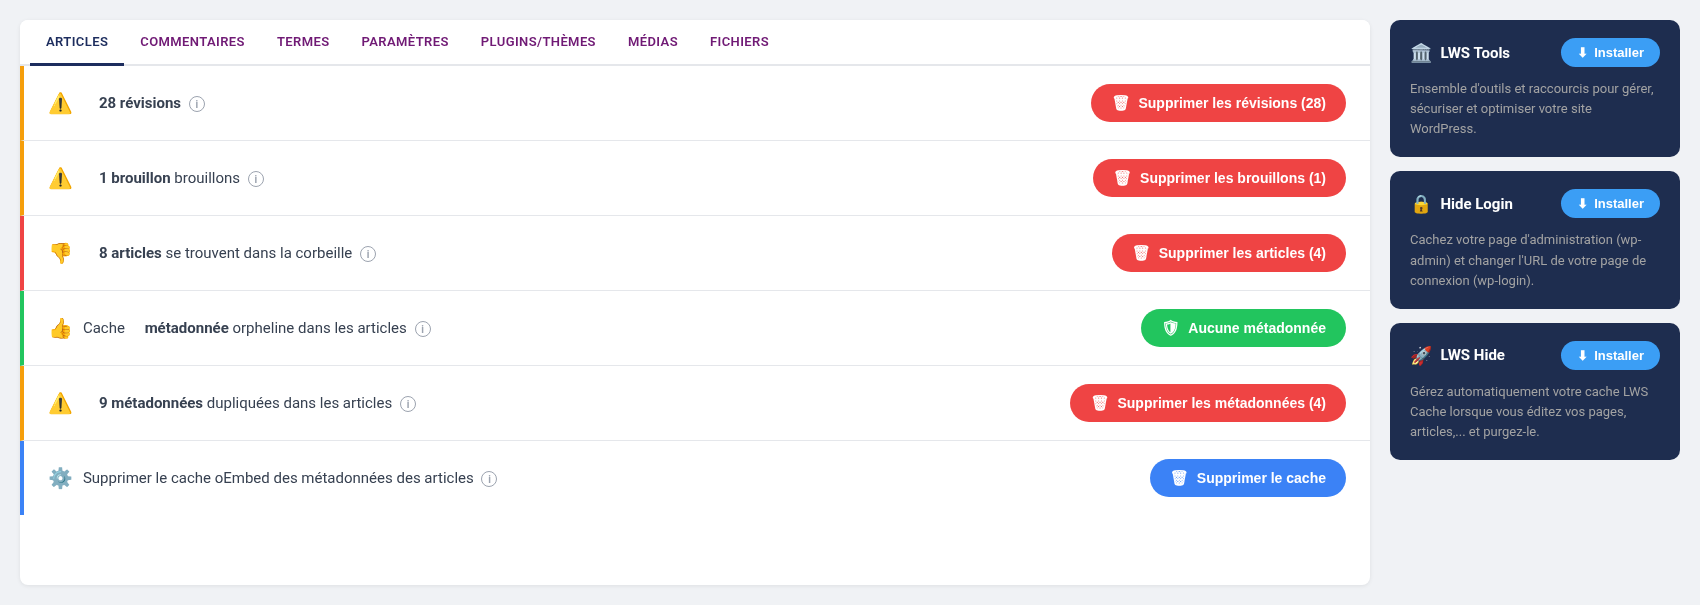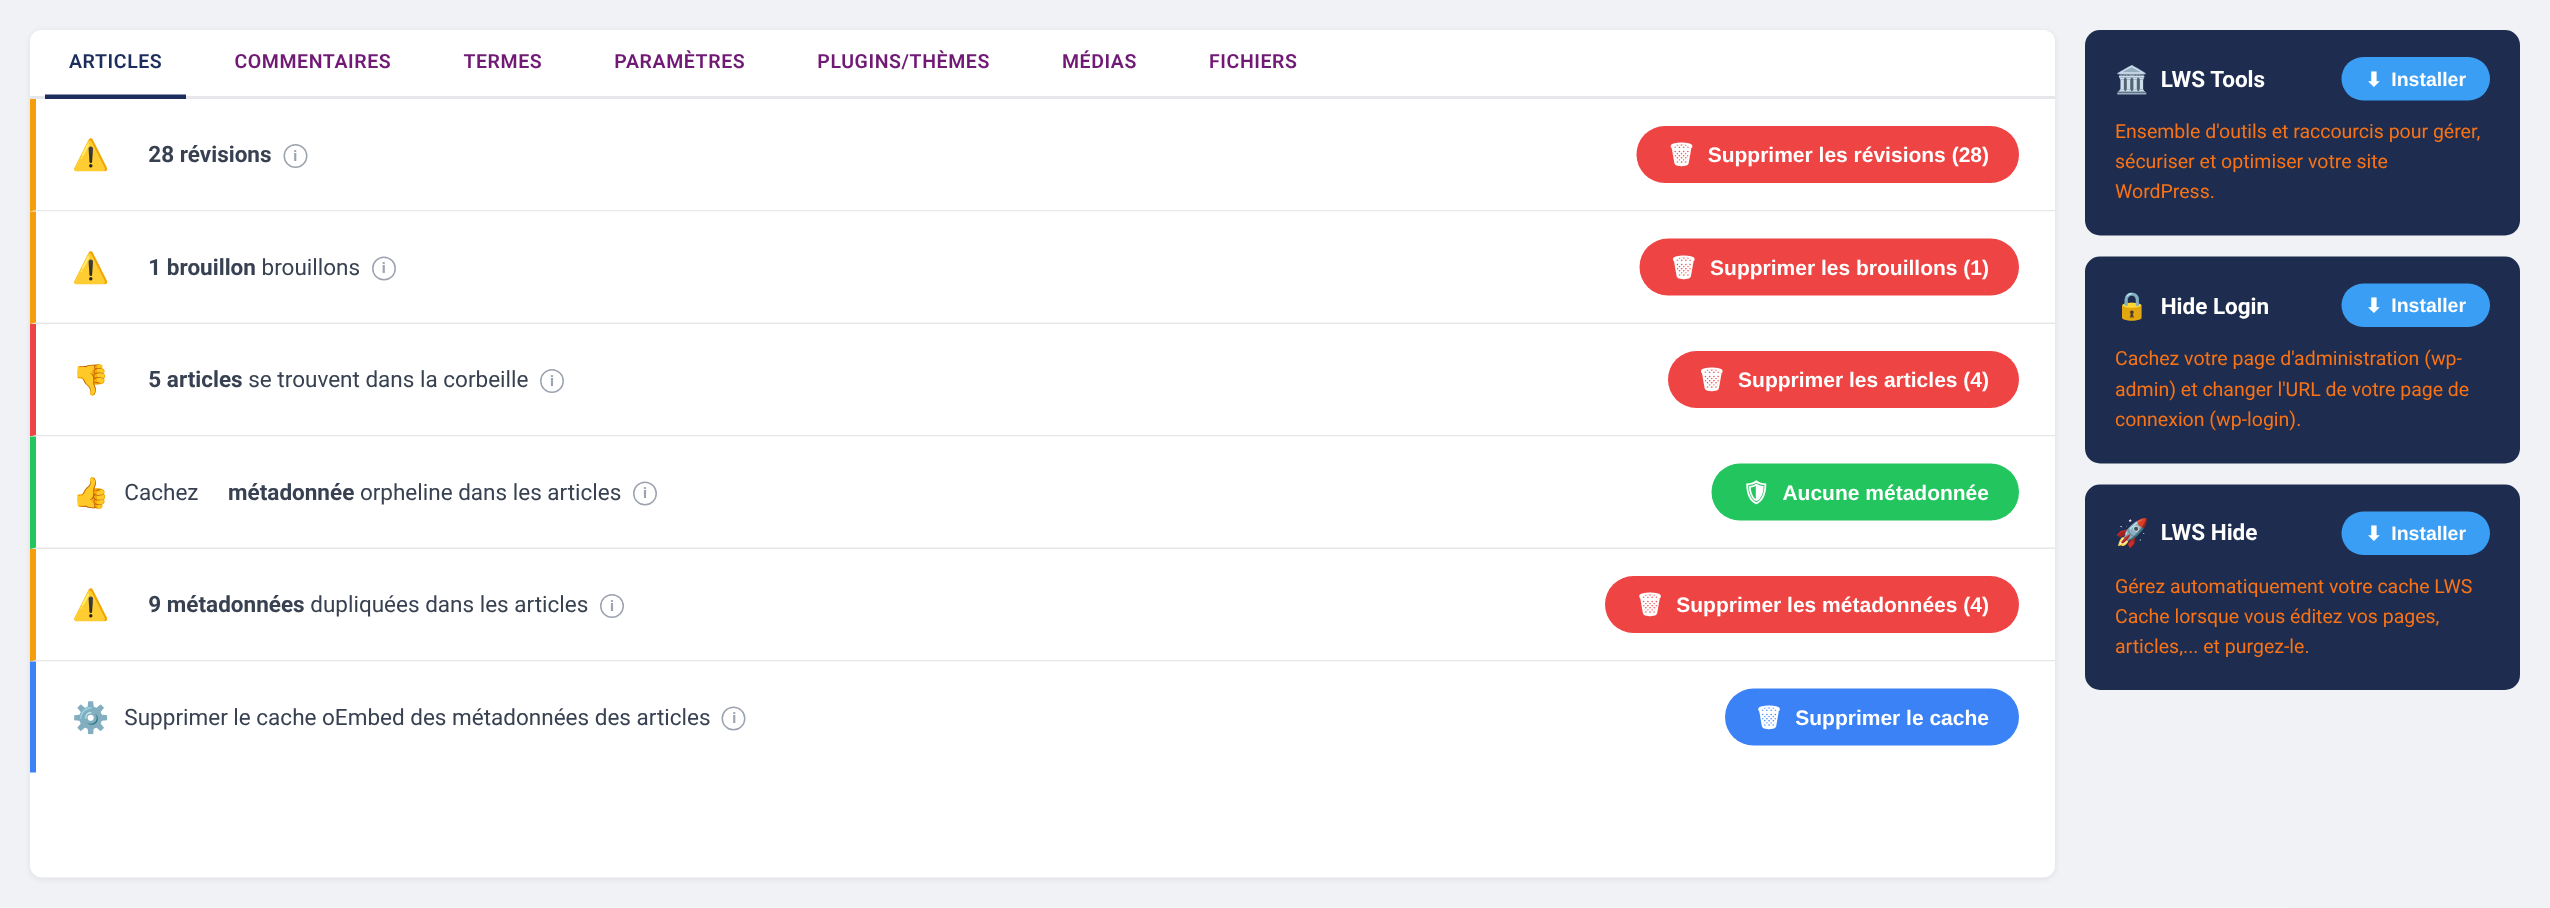--- a/index.html
+++ b/index.html
@@ -19,21 +19,20 @@
       overflow: hidden;
       box-shadow: 0 1px 4px rgba(0,0,0,0.08);
     }
 
     
     .tabs {
       display: flex;
       border-bottom: 2px solid #e5e7eb;
       padding: 0 10px;
       background: #fff;
-      gap: 16px;
     }
     .tab-item {
       padding: 14px 16px;
       font-size: 13px;
       font-weight: 600;
       color: #701a75;
       cursor: pointer;
       letter-spacing: 0.4px;
       text-transform: uppercase;
       border-bottom: 3px solid transparent;
@@ -165,21 +164,21 @@
       padding: 7px 16px;
       font-size: 13px;
       font-weight: 600;
       cursor: pointer;
       display: inline-flex;
       align-items: center;
       gap: 6px;
     }
     .plugin-desc {
       font-size: 13px;
-      color: #f97316;
+      color: #a3a3a3;
       line-height: 1.55;
     }
   </style>
 </head>
 <body>
 
 <div class="main-panel">
 
   <div class="tabs">
     <div class="tab-item active">ARTICLES</div>
@@ -219,36 +218,36 @@
       <button class="btn btn-red">
         <span class="btn-icon">🗑</span>
         <span>Supprimer les brouillons (1)</span>
       </button>
     </div>
 
     <div class="data-row border-red">
       <div class="row-left">
         <span class="row-icon" style="color:#ef4444; font-size:20px;">👎</span>
         <span class="row-text">
-          <strong>5 articles</strong>
+          <strong>8 articles</strong>
           <span> se trouvent dans la corbeille</span>
           <span class="info-icon">i</span>
         </span>
       </div>
       <button class="btn btn-red">
         <span class="btn-icon">🗑</span>
         <span>Supprimer les articles (4)</span>
       </button>
     </div>
 
     <div class="data-row border-green">
       <div class="row-left">
         <span class="row-icon" style="color:#22c55e;">👍</span>
         <span class="row-text">
-          <span>Cachez </span><strong>métadonnée</strong><span> orpheline dans les articles</span>
+          <span>Cache </span><strong>métadonnée</strong><span> orpheline dans les articles</span>
           <span class="info-icon">i</span>
         </span>
       </div>
       <button class="btn btn-green">
         <span class="btn-icon">🛡</span>
         <span>Aucune métadonnée</span>
       </button>
     </div>
 
     <div class="data-row border-orange">

